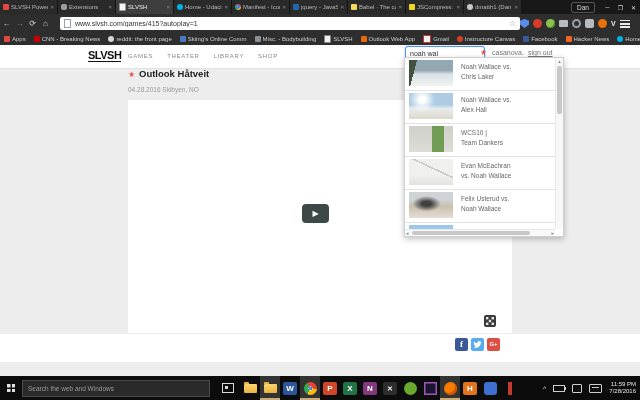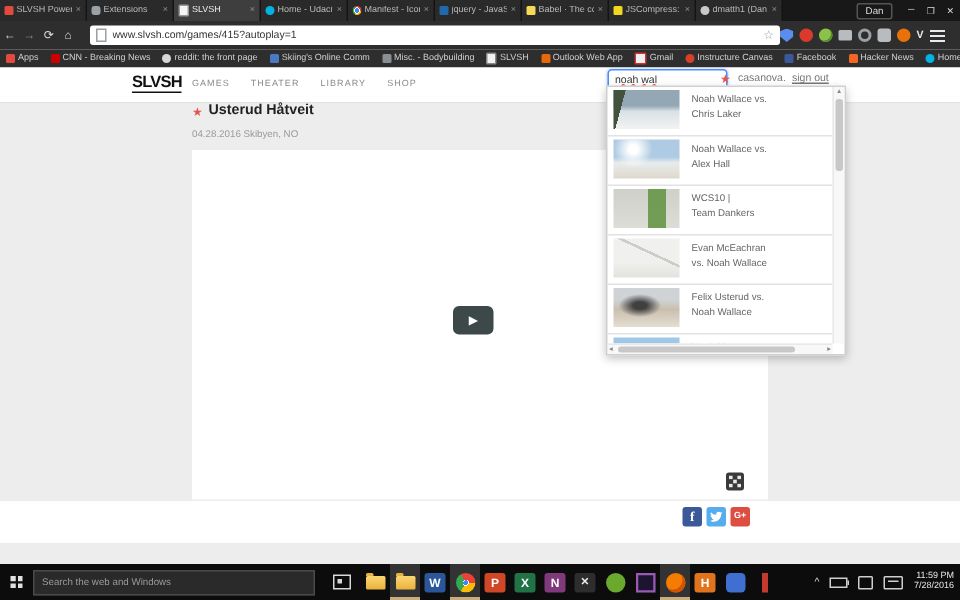--- a/index.html
+++ b/index.html
@@ -284,21 +284,21 @@
       <span>SHOP</span>
     </div>
     <div class="ssearch">
       <span>noah wal</span>
     </div>
     <span class="hstar">★</span>
     <span class="huser">casanova.</span>
     <span class="hsignout">sign out</span>
 
     <span class="ptitle-star">★</span>
-    <span class="ptitle">Usterud Håtveit</span>
+    <span class="ptitle">Outlook Håtveit</span>
     <span class="pdate">04.28.2016 Skibyen, NO</span>
 
     <div class="panel"></div>
     <div class="playbtn">
       <span>▶</span>
     </div>
     <div class="fsbtn">
       <svg width="8" height="8" viewBox="0 0 10 10">
         <rect x="0" y="0" width="3" height="3" fill="#e8e8e8"></rect>
         <rect x="7" y="0" width="3" height="3" fill="#e8e8e8"></rect>

